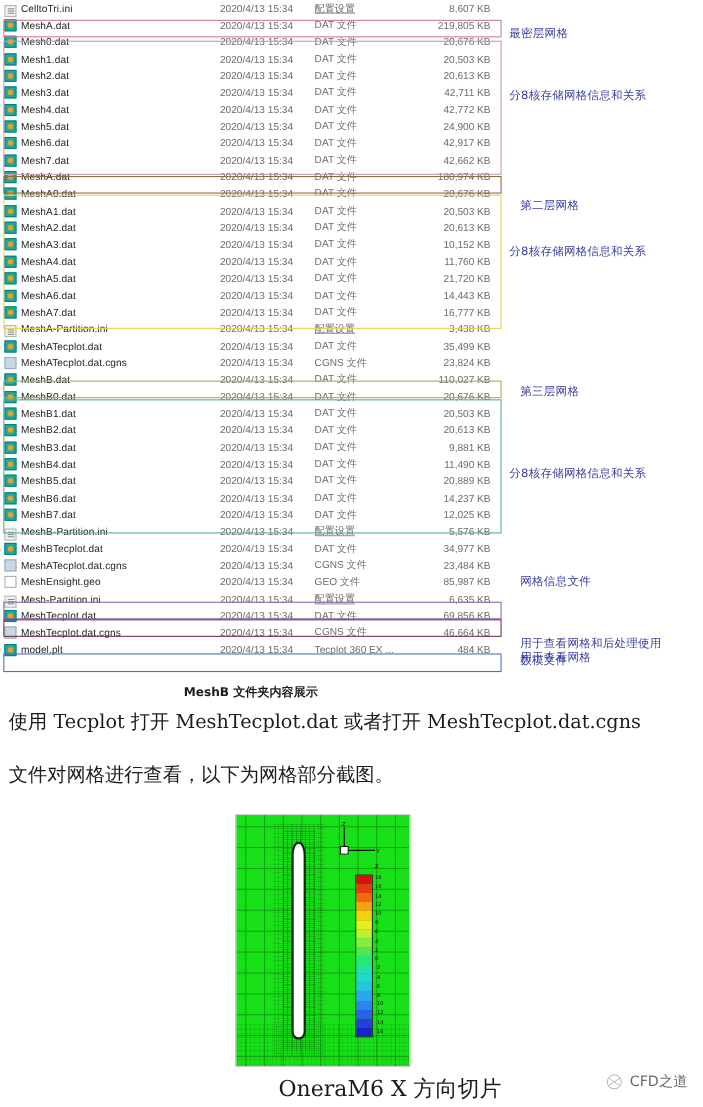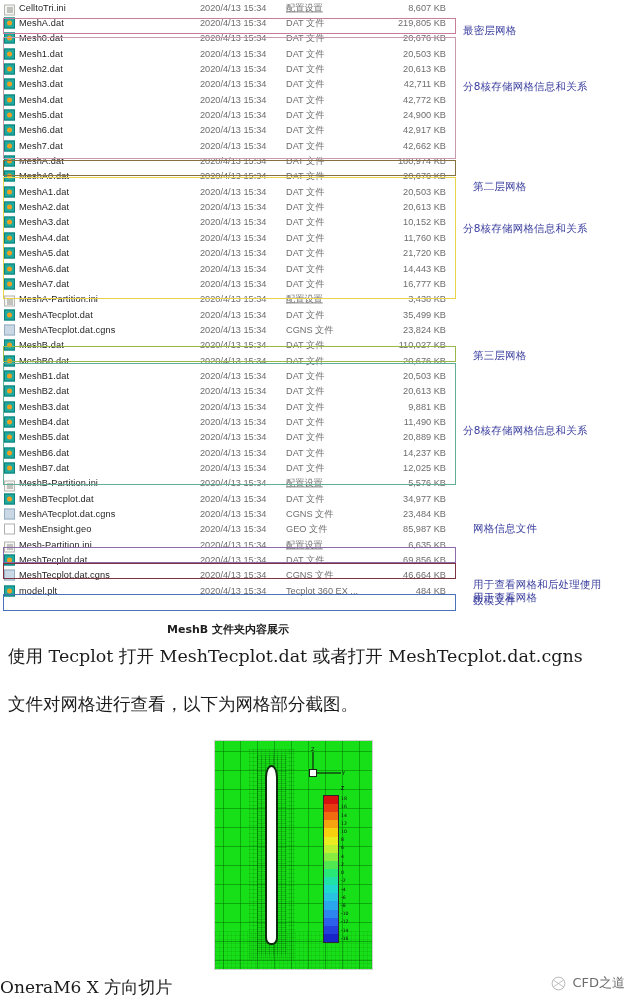--- a/index.html
+++ b/index.html
@@ -155,22 +155,22 @@
     font-size:4.6px; color:#111; font-family:"DejaVu Sans",sans-serif;
   }
   #legend-ticks span{ position:absolute; left:0; line-height:1; }
   #legend-title{
     position:absolute; left:126px; top:44px; z-index:6;
     font-size:5px; font-weight:bold; color:#111;
   }
 
   #mesh-caption{
     position:absolute; left:0; top:976px; width:456px;
-    text-align:left;
-    font-size:17px; color:#1b1b1b;
+    text-align:right;
+    font-size:20px; color:#1b1b1b;
     font-family:"DejaVu Serif","Liberation Serif",serif;
   }
 
   
   #watermark{
     position:absolute; right:14px; top:974px;
     display:flex; align-items:center; gap:5px;
     color:#4a4a4a; font-size:13px;
     font-family:"DejaVu Sans","Liberation Sans",sans-serif;
     opacity:.82;

